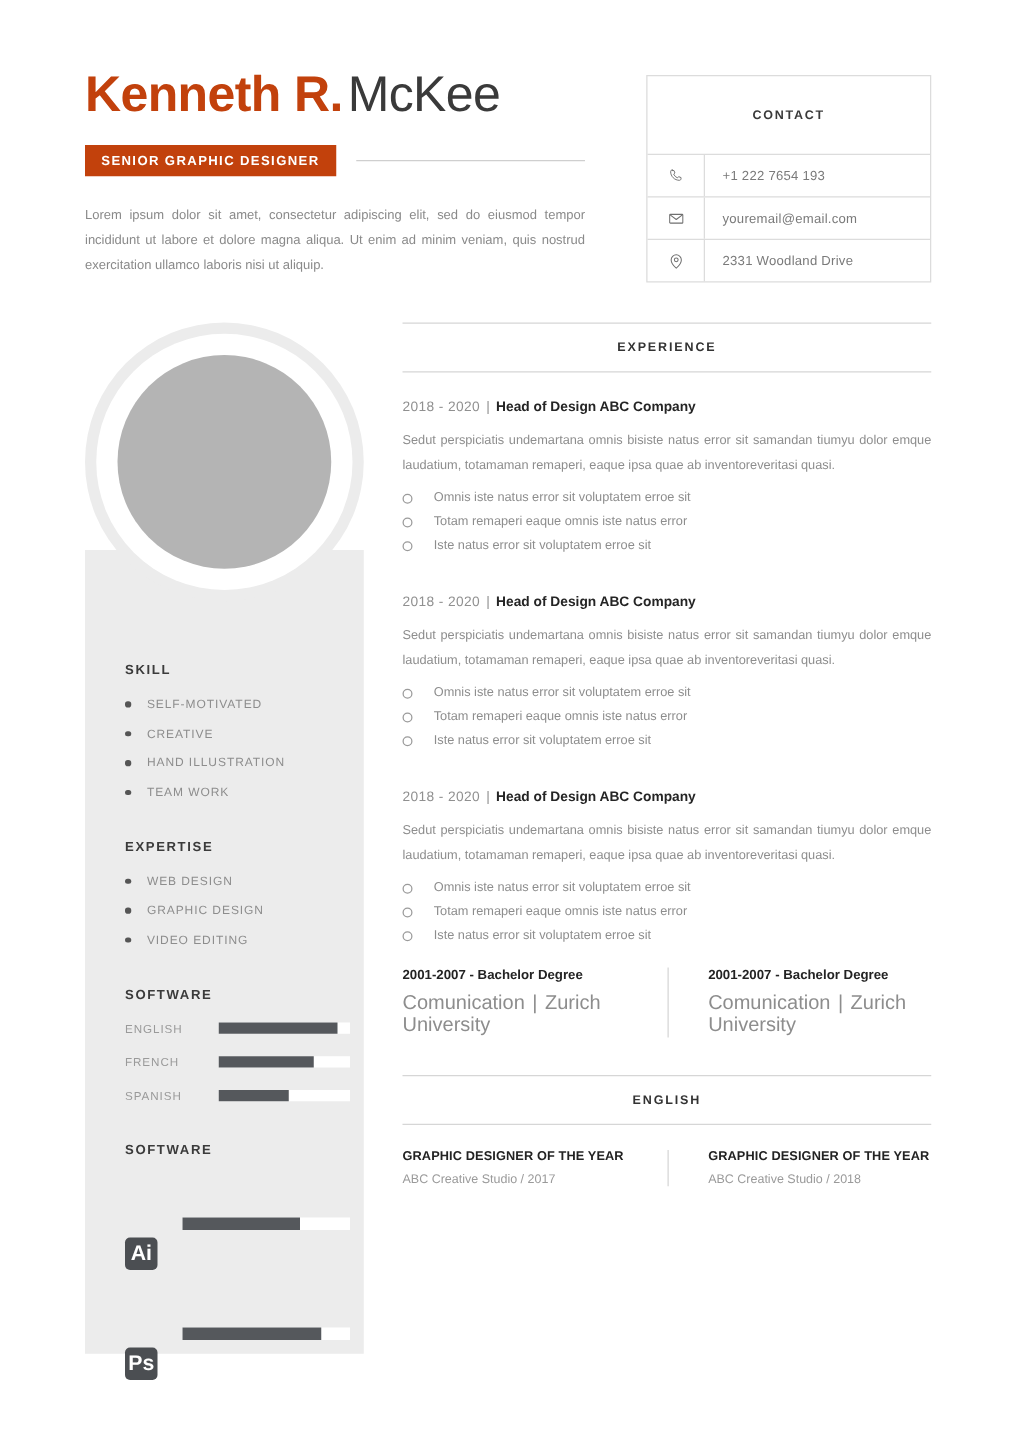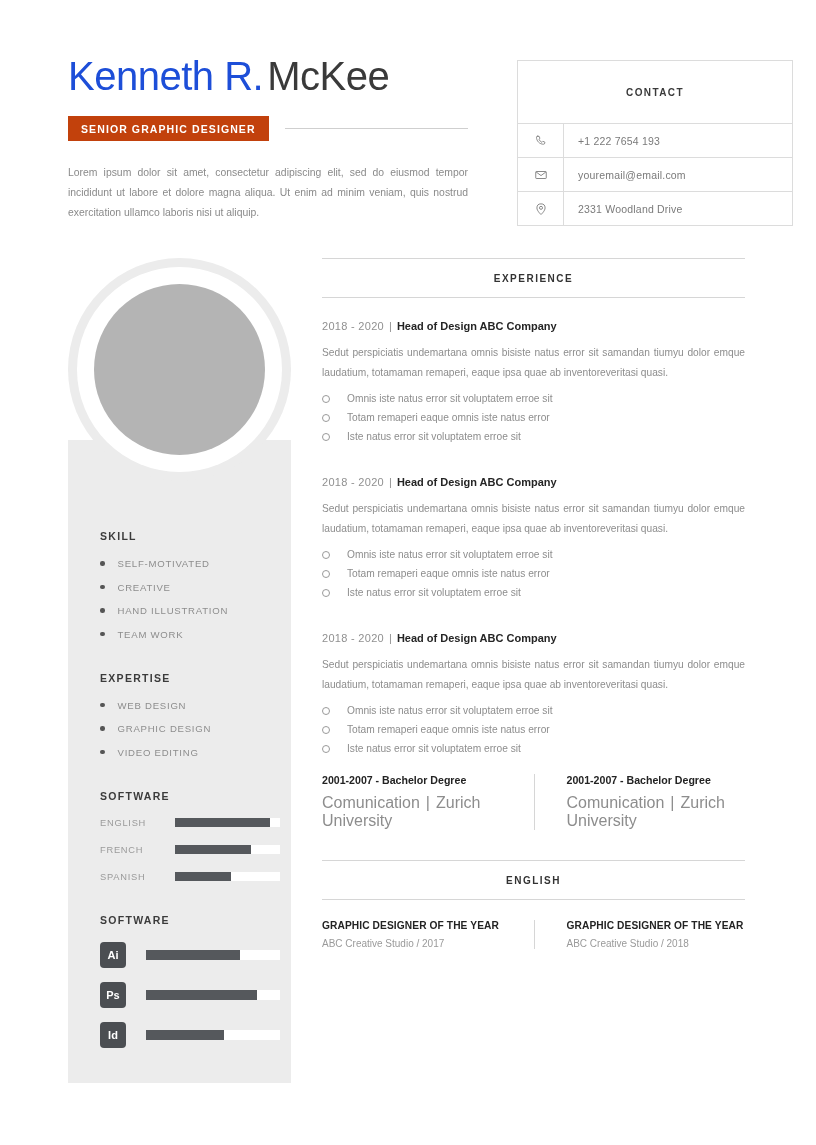--- a/index.html
+++ b/index.html
@@ -23,22 +23,22 @@
     top: 55px;
     width: 400px;
   }
   .name {
     font-size: 40px;
     line-height: 1.05;
     letter-spacing: -0.5px;
     white-space: nowrap;
   }
   .name .first {
-    font-weight: 400;
-    color: #1d4ed8;
+    font-weight: 700;
+    color: #c2410c;
   }
   .name .last {
     font-weight: 300;
     color: #3a3a3a;
     margin-left: 4px;
   }
   .role-row {
     margin-top: 19px;
     display: flex;
     align-items: center;
@@ -66,21 +66,21 @@
     color: #8a8a8a;
     text-align: justify;
     width: 400px;
   }
 
   
   .contact {
     position: absolute;
     left: 517px;
     top: 60px;
-    width: 276px;
+    width: 228px;
     border: 1px solid #dcdcdc;
     background: #fff;
     box-sizing: border-box;
   }
   .contact-title {
     text-align: center;
     font-size: 10px;
     font-weight: 700;
     letter-spacing: 1.4px;
     color: #3a3a3a;
@@ -218,27 +218,28 @@
     align-items: center;
     margin-bottom: 14px;
   }
   .soft-row:last-child { margin-bottom: 0; }
   .soft-badge {
     width: 26px;
     height: 26px;
     border-radius: 4px;
     background: #4b4e52;
     color: #fff;
-    font-size: 11px;
+    font-size: 17px;
     font-weight: 700;
     display: flex;
     align-items: center;
     justify-content: center;
     margin-right: 20px;
     flex: none;
+    margin-top: 48px;
   }
   .soft-row .track { height: 10px; }
 
   
   .main {
     position: absolute;
     left: 322px;
     top: 258px;
     width: 423px;
   }

